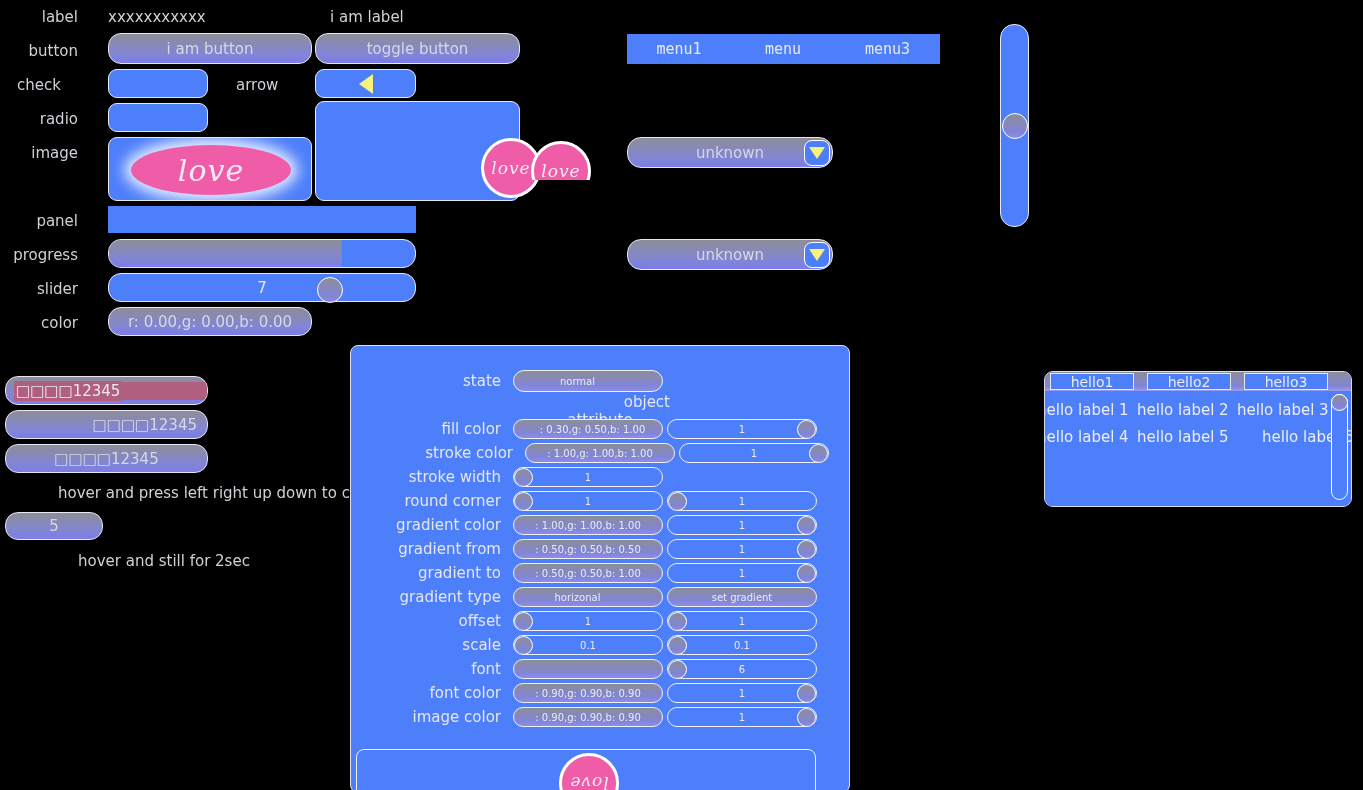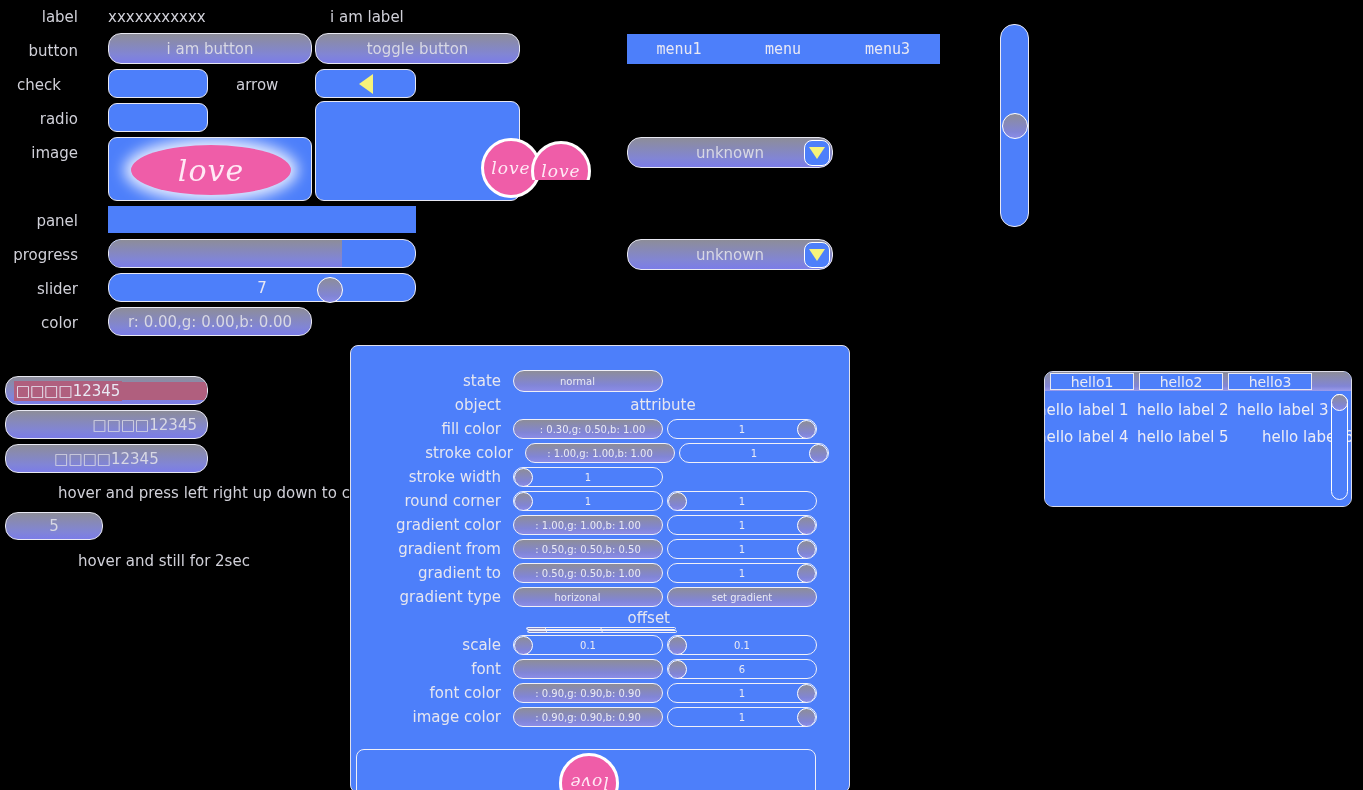--- a/index.html
+++ b/index.html
@@ -162,21 +162,21 @@
 
   
   #hello-panel{
     position:absolute;left:1044px;top:371px;width:308px;height:136px;
     background:#4d7ffa;border:1.5px solid #dcdce8;border-radius:9px;
     box-sizing:border-box;overflow:hidden;
   }
   #hello-tabs{
     position:absolute;left:0;top:0;width:100%;height:19px;
     background:linear-gradient(to bottom,#8d8d99 0%,#8185d6 75%,#9b9ced 100%);
-    display:flex;align-items:center;
+    display:flex;align-items:center;gap:8px;
   }
   .htab{
     height:17px;margin-left:5px;width:84px;
     background:#4d7ffa;border:1px solid #e8e8f2;box-sizing:border-box;
     display:flex;align-items:center;justify-content:center;
     font-size:14px;color:#eaeaf4;
   }
   #hello-body{
     position:absolute;left:0;top:20px;width:100%;height:115px;background:#4d7ffa;
   }
@@ -303,21 +303,21 @@
 <div id="style-editor">
 
   <div class="se-row" style="top:23px;">
     <div class="se-lab">state</div>
     <div class="se-ctl se-col1 se-combo ctl-grad" style="height:22px;border-radius:11px;">
       <span>normal</span>
       <span class="arrowbtn"><span class="tri-down"></span></span>
     </div>
   </div>
 
-  <div class="se-row" style="top:47px;">
+  <div class="se-row" style="top:47px;flex-direction:column;">
     <div class="se-lab">object</div>
     <div style="width:304px;text-align:center;font-size:15px;color:#e6e6f0;">attribute</div>
   </div>
 
   <div id="se-rows">
       <div class="se-row" style="top: 71px;">
         <div class="se-lab">fill color</div>
         <div class="se-ctl se-col1 ctl-grad">
           <span style="white-space: nowrap; margin-left: 9px;">: 0.30,g: 0.50,b: 1.00</span>
         </div>
@@ -388,21 +388,21 @@
       <div class="se-row" style="top: 239px;">
         <div class="se-lab">gradient type</div>
         <div class="se-ctl se-col1 ctl-grad se-combo">
           <span>horizonal</span>
           <span class="arrowbtn"><span class="tri-down"></span></span>
         </div>
         <div class="se-ctl se-col2 ctl-grad">
           <span style="white-space: nowrap;">set gradient</span>
         </div>
       </div>
-      <div class="se-row" style="top: 263px; flex-direction: column;">
+      <div class="se-row" style="top: 263px;">
         <div class="se-lab">offset</div>
         <div class="se-ctl se-col1 ctl-blue">
           <span class="sknob left"></span>
           <span>1</span>
         </div>
         <div class="se-ctl se-col2 ctl-blue">
           <span class="sknob left"></span>
           <span>1</span>
         </div>
       </div>

